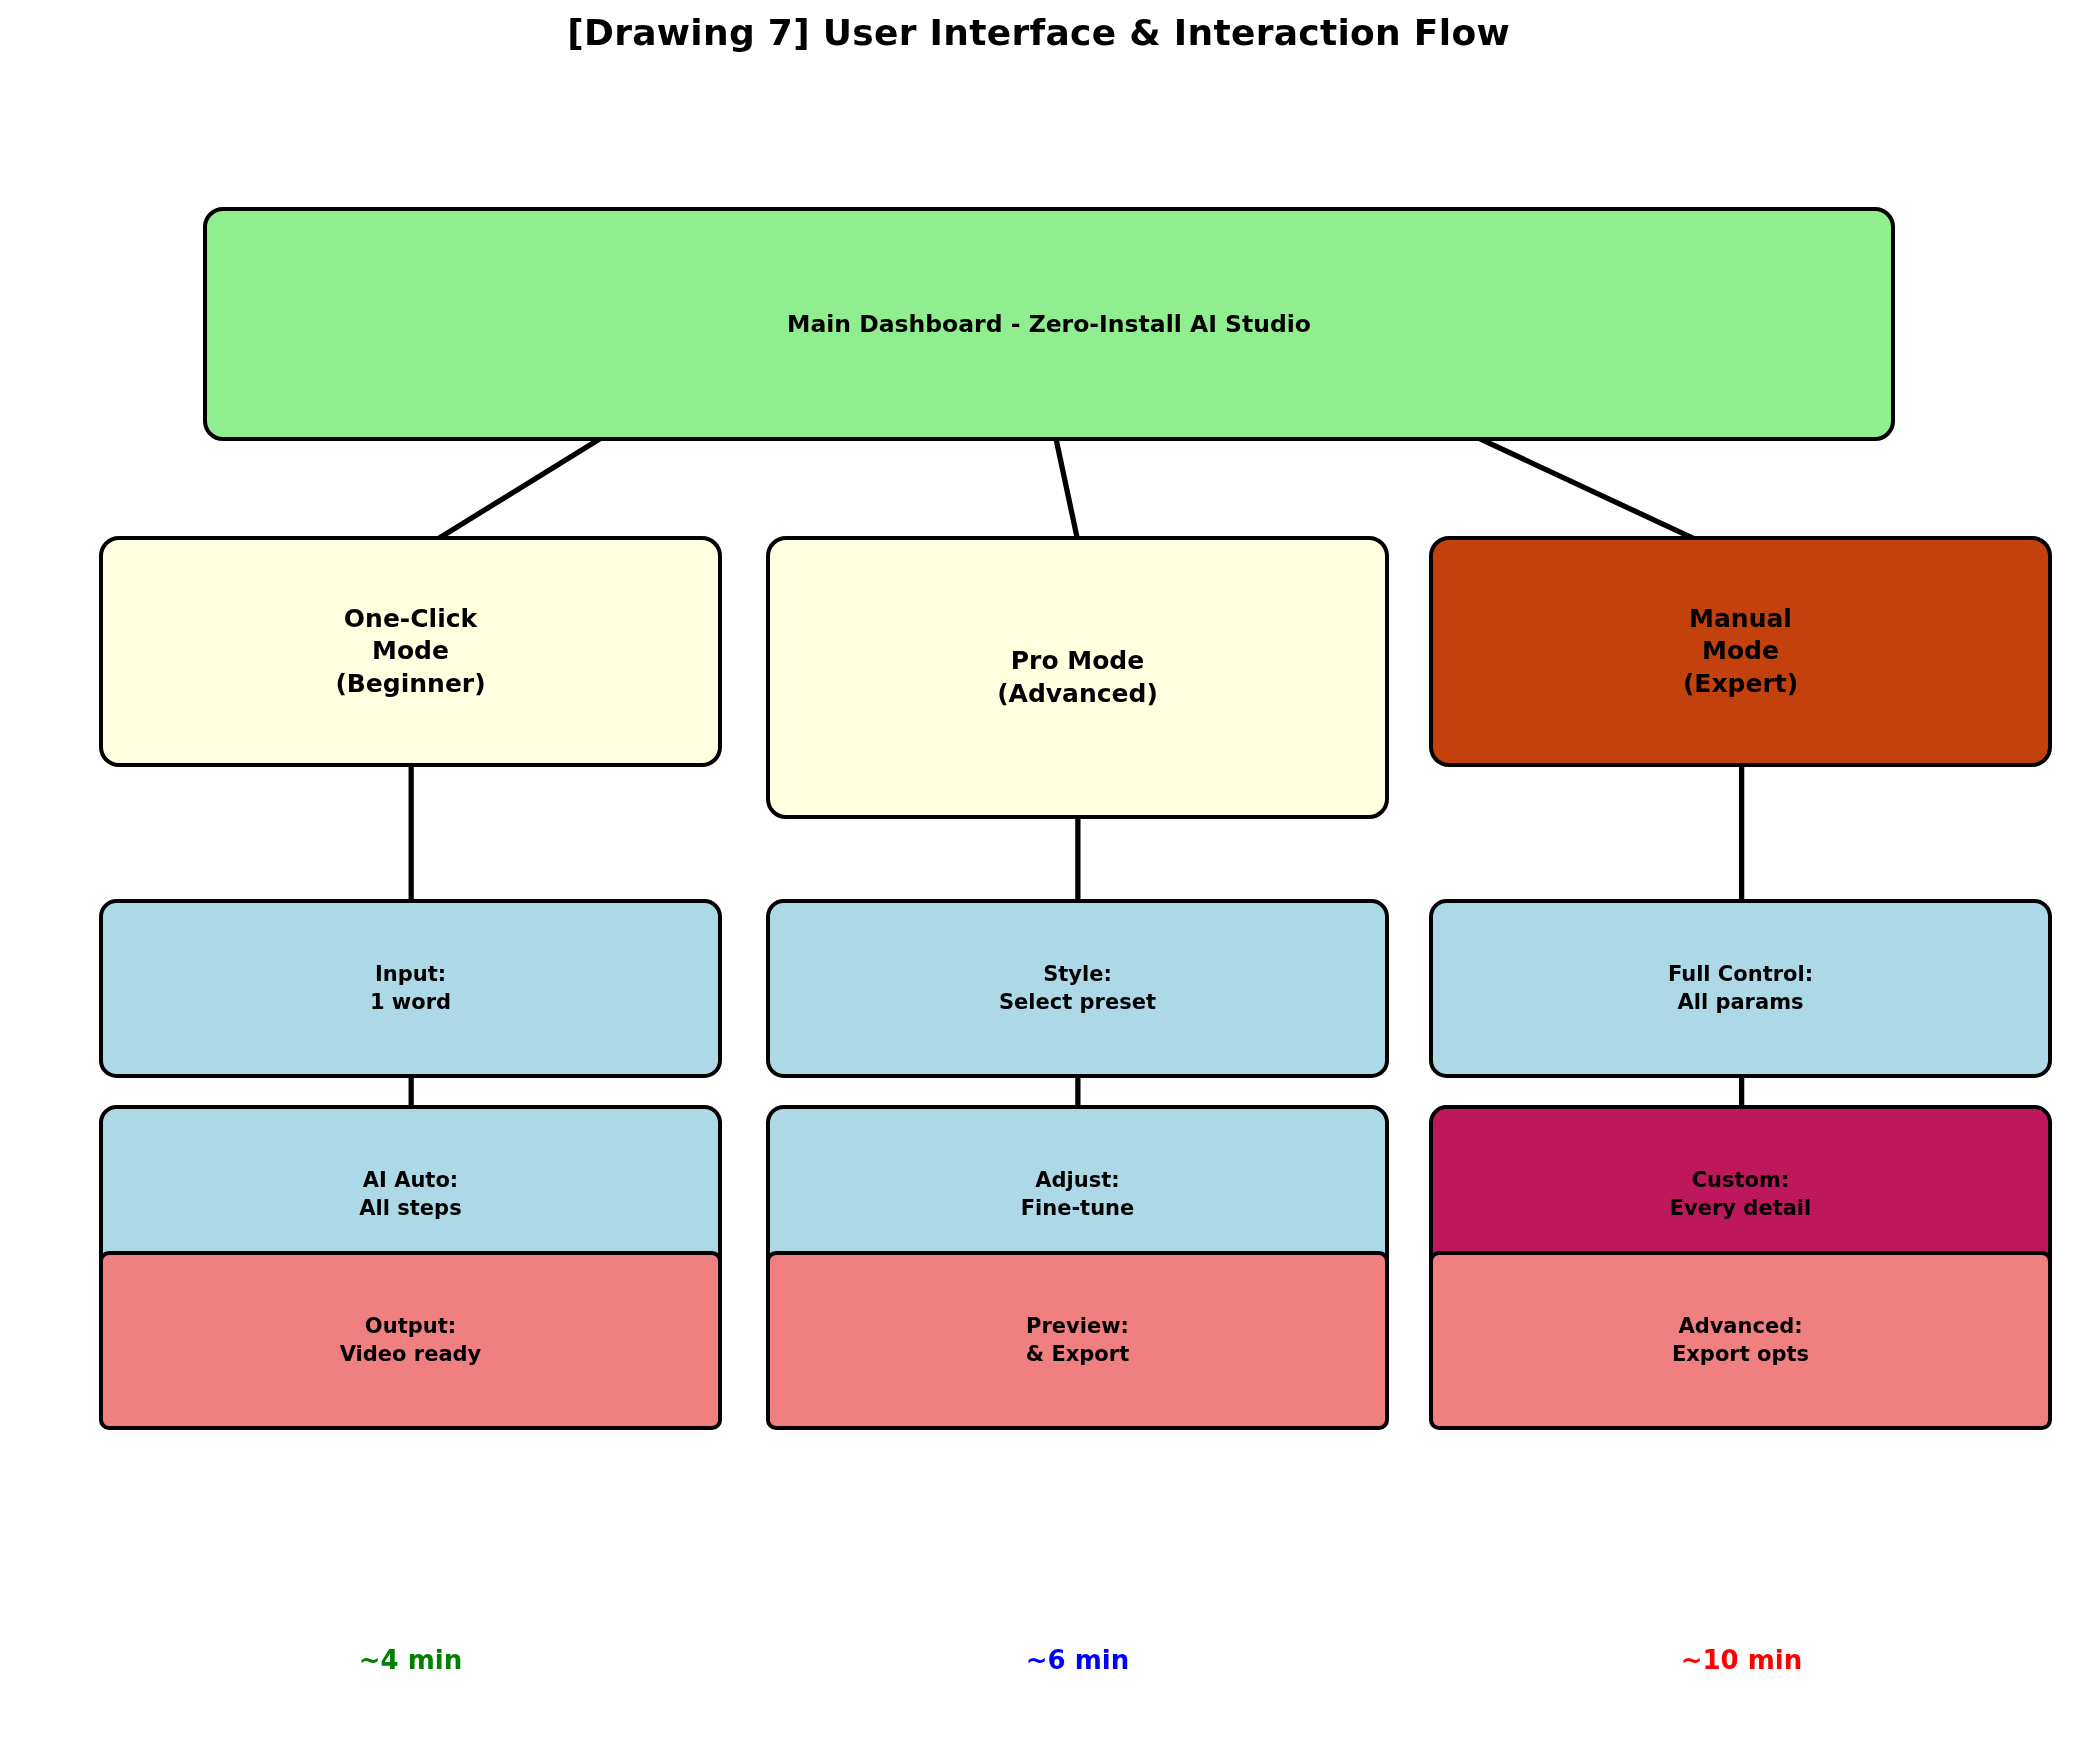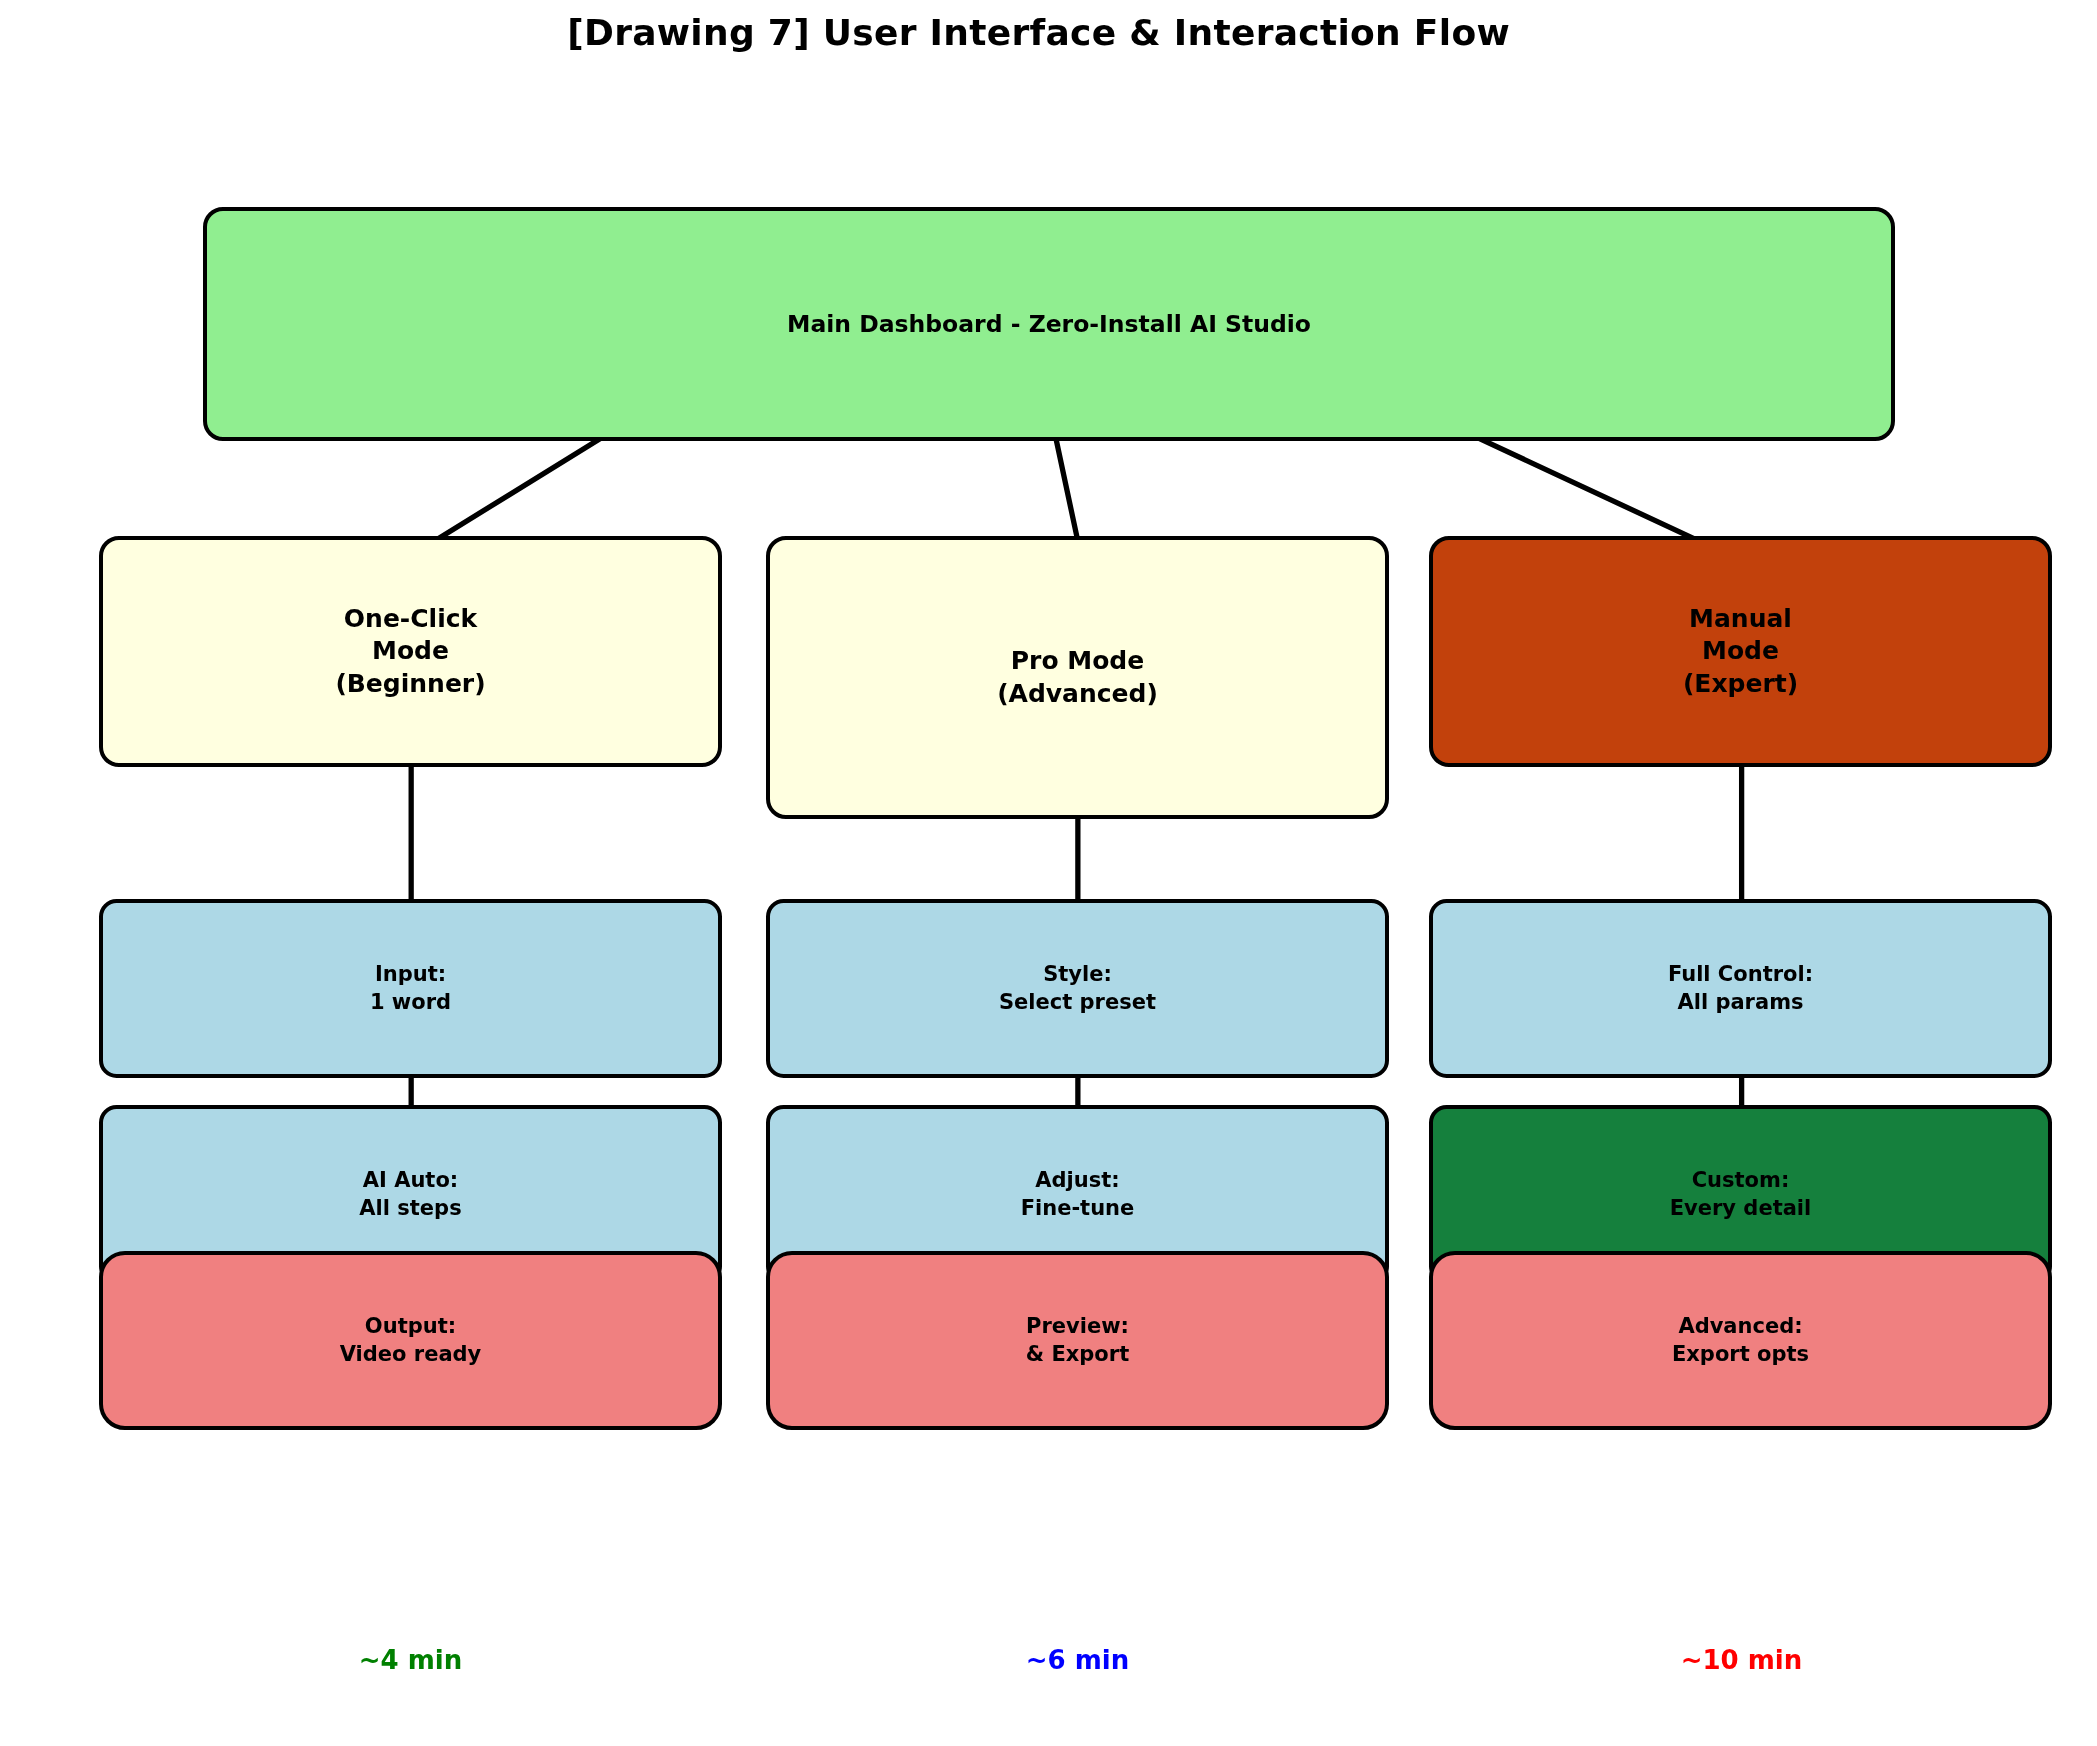--- a/index.html
+++ b/index.html
@@ -51,21 +51,21 @@
   }
   .node-mode {
     border-radius: 20px;
     font-size: 25px;
   }
   .node-step {
     border-radius: 17.6px;
     font-size: 21px;
   }
   .node-out {
-    border-radius: 26px;
+    border-radius: 10px;
     font-size: 21px;
   }
   .timelabel {
     position: absolute;
     text-align: center;
     font-size: 26px;
     font-weight: bold;
     z-index: 4;
   }
   #edges {
@@ -137,21 +137,21 @@
   </div>
 
   <div class="node node-step" style="left:99px; top:1105px; width:623px; height:179px; background:#add8e6;">
     <span class="lbl">AI Auto:
 All steps</span>
   </div>
   <div class="node node-step" style="left:766px; top:1105px; width:623px; height:179px; background:#add8e6;">
     <span class="lbl">Adjust:
 Fine-tune</span>
   </div>
-  <div class="node node-step" style="left:1429px; top:1105px; width:623px; height:179px; background:#15803d;">
+  <div class="node node-step" style="left:1429px; top:1105px; width:623px; height:179px; background:#be185d;">
     <span class="lbl">Custom:
 Every detail</span>
   </div>
 
   <div class="node node-out" style="left:99px; top:1251px; width:623px; height:179px; background:#f08080;">
     <span class="lbl">Output:
 Video ready</span>
   </div>
   <div class="node node-out" style="left:766px; top:1251px; width:623px; height:179px; background:#f08080;">
     <span class="lbl">Preview:

